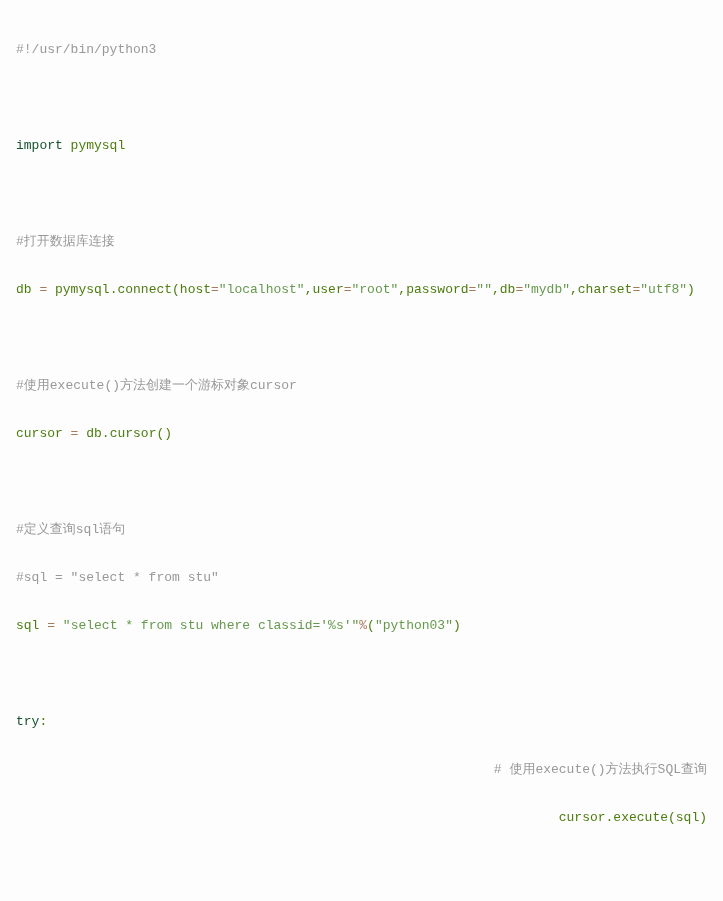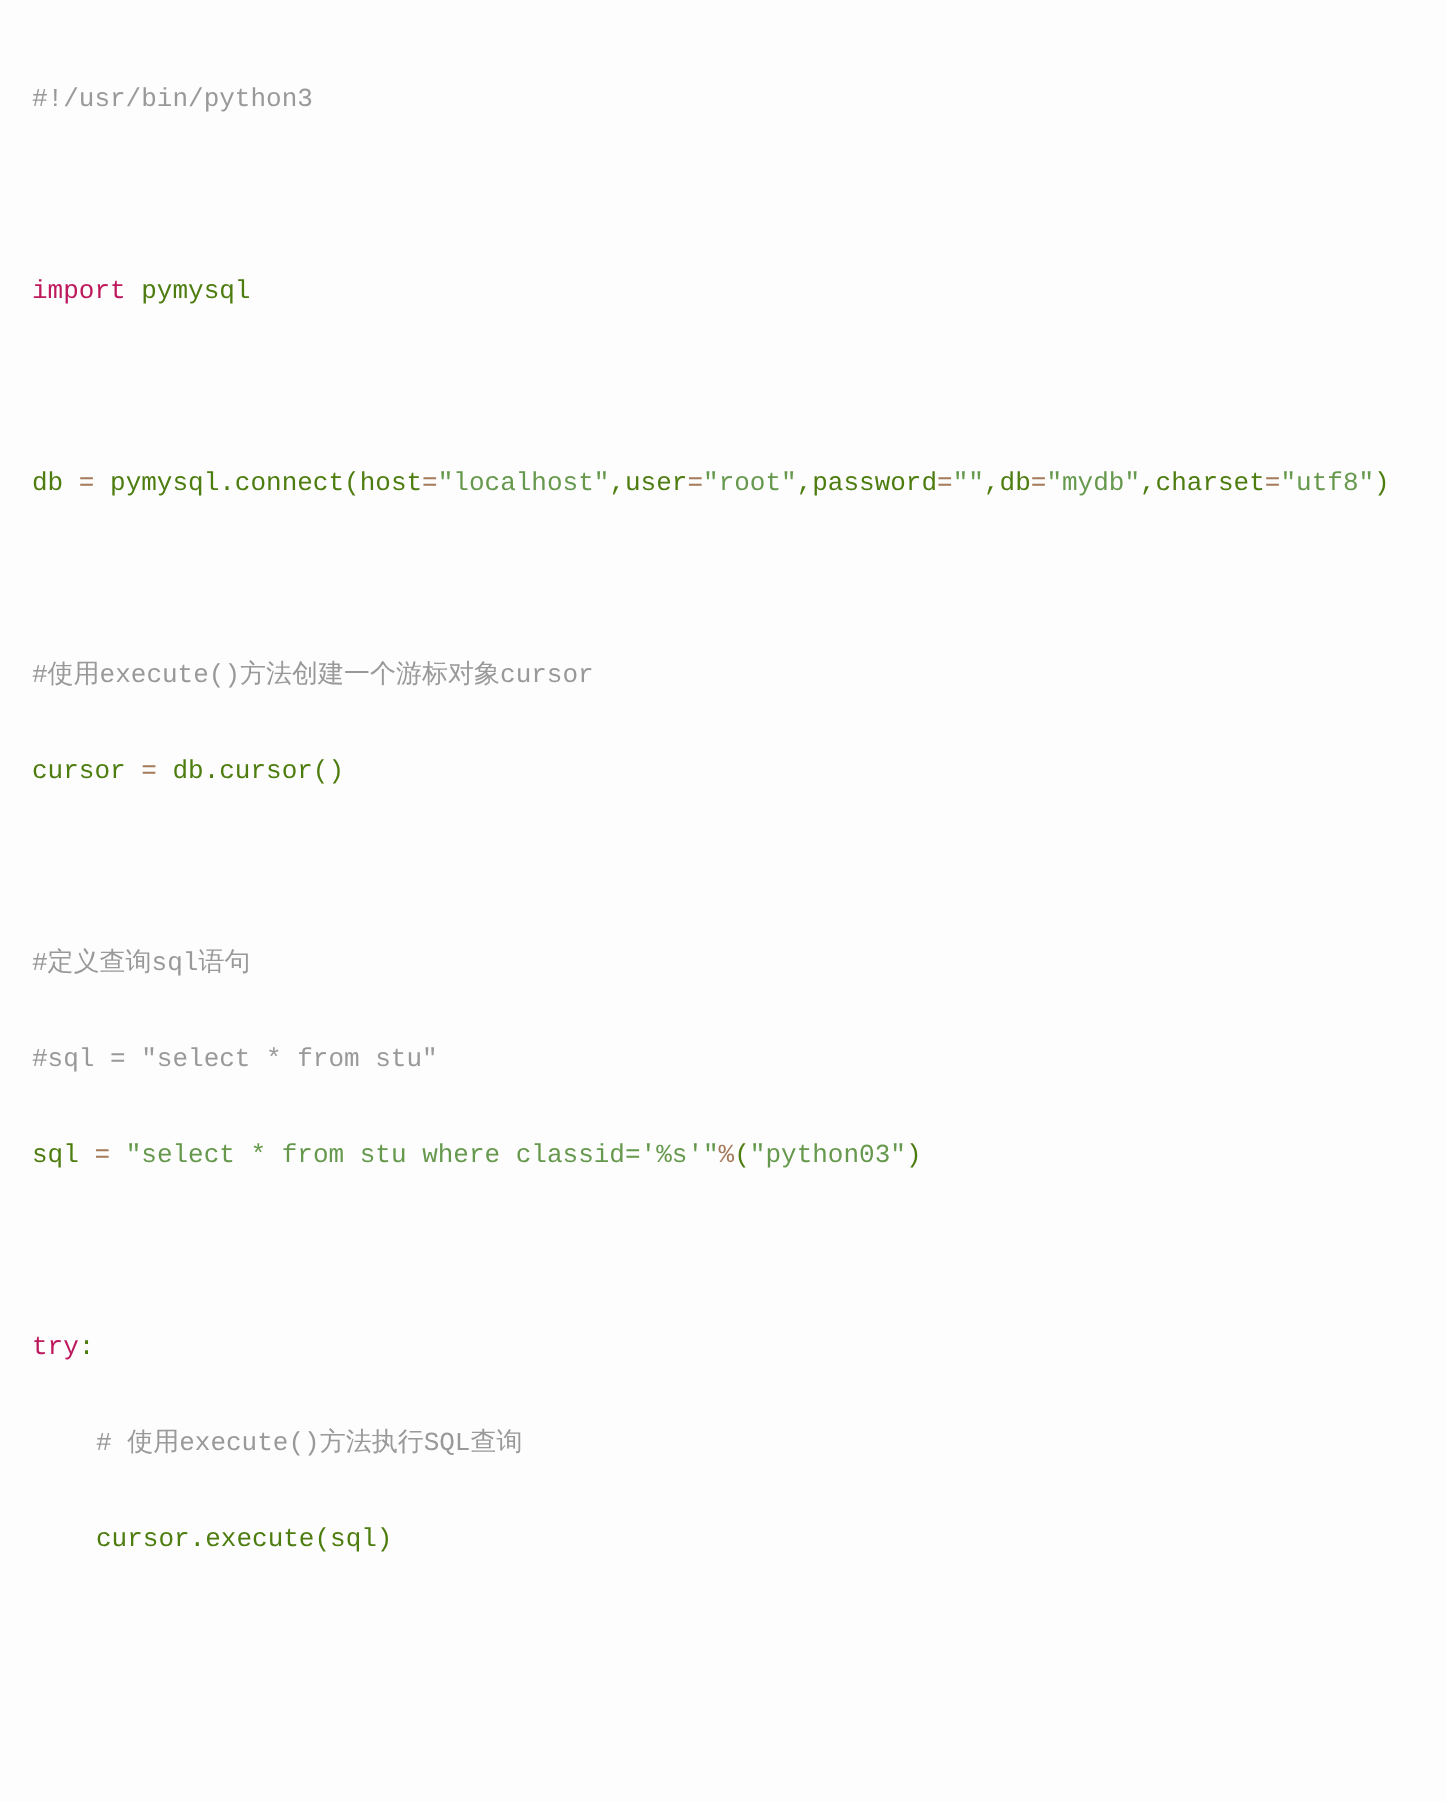--- a/index.html
+++ b/index.html
@@ -17,34 +17,35 @@
     color: #333333;
   }
   .code-block {
     white-space: pre;
   }
   .line {
     display: block;
     min-height: 24px;
   }
   .c-comment { color: #999999; }
-  .c-kw { color: #be185d; }
+  .c-kw { color: #14532d; }
   .c-str { color: #66994d; }
   .c-op { color: #a67b5b; }
   .c-default { color: #4d7c0f; }
-  .indent1 { padding-left: 32px; }
+  .indent1 { padding-left: 32px; text-align: right; }
 </style>
 </head>
 <body>
 
 <div class="code-block">
 <span class="line"><span class="c-comment">#!/usr/bin/python3</span></span>
 <span class="line"></span>
 <span class="line"><span class="c-kw">import</span><span class="c-default"> pymysql</span></span>
 <span class="line"></span>
+<span class="line"><span class="c-comment">#打开数据库连接</span></span>
 <span class="line"><span class="c-default">db </span><span class="c-op">=</span><span class="c-default"> pymysql.connect(host</span><span class="c-op">=</span><span class="c-str">"localhost"</span><span class="c-default">,user</span><span class="c-op">=</span><span class="c-str">"root"</span><span class="c-default">,password</span><span class="c-op">=</span><span class="c-str">""</span><span class="c-default">,db</span><span class="c-op">=</span><span class="c-str">"mydb"</span><span class="c-default">,charset</span><span class="c-op">=</span><span class="c-str">"utf8"</span><span class="c-default">)</span></span>
 <span class="line"></span>
 <span class="line"><span class="c-comment">#使用execute()方法创建一个游标对象cursor</span></span>
 <span class="line"><span class="c-default">cursor </span><span class="c-op">=</span><span class="c-default"> db.cursor()</span></span>
 <span class="line"></span>
 <span class="line"><span class="c-comment">#定义查询sql语句</span></span>
 <span class="line"><span class="c-comment">#sql = "select * from stu"</span></span>
 <span class="line"><span class="c-default">sql </span><span class="c-op">=</span><span class="c-default"> </span><span class="c-str">"select * from stu where classid='%s'"</span><span class="c-op">%</span><span class="c-default">(</span><span class="c-str">"python03"</span><span class="c-default">)</span></span>
 <span class="line"></span>
 <span class="line"><span class="c-kw">try</span><span class="c-default">:</span></span>

